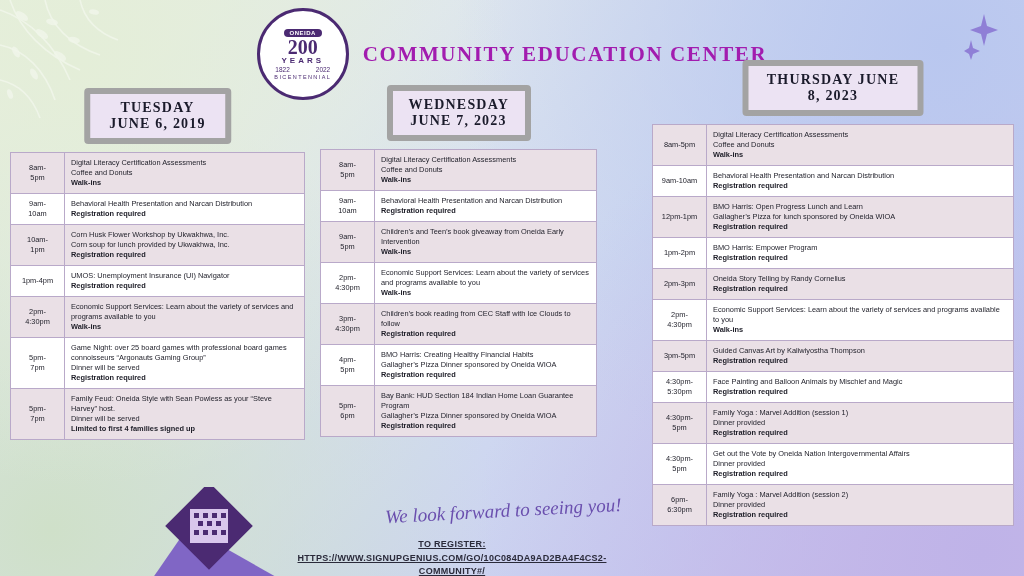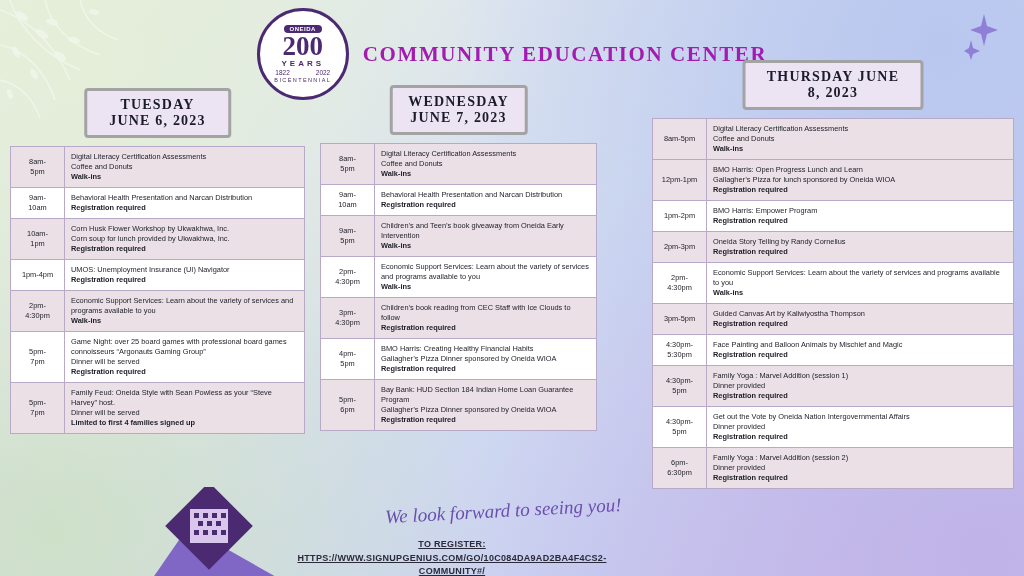--- a/index.html
+++ b/index.html
@@ -33,40 +33,40 @@
     background:#fff;
     border:3px solid #4b2a72;
     display:flex; flex-direction:column; align-items:center; justify-content:center;
     box-shadow:0 0 0 3px #fff inset;
     position:relative; flex:0 0 auto;
   }
   .seal-top {
     font-size:6px; letter-spacing:.5px; color:#4b2a72; font-weight:bold;
     background:#4b2a72; color:#fff; border-radius:6px; padding:1px 6px; margin-bottom:1px;
   }
-  .seal-200 { font-size:27px; font-weight:bold; color:#4b2a72; line-height:.9; font-family:"Liberation Serif", serif;}
+  .seal-200 { font-size:20px; font-weight:bold; color:#4b2a72; line-height:.9; font-family:"Liberation Serif", serif;}
   .seal-years { font-size:8px; letter-spacing:3px; color:#4b2a72; font-weight:bold; }
   .seal-dates { font-size:6.5px; color:#4b2a72; display:flex; gap:26px; margin-top:1px;}
   .seal-bottom { font-size:5.5px; letter-spacing:1.4px; color:#4b2a72; margin-top:1px;}
   .title-block { text-align:center; }
   .title-main {
     font-family:"Liberation Serif", serif;
     font-size:21px; letter-spacing:1.6px; color:#a21caf; font-weight:bold;
   }
   .title-sub {
     font-family:"Liberation Serif", serif;
     font-size:33px; color:#14142a; margin-top:-2px;
   }
 
   
   .col { position:absolute; }
   .day-pill {
     display:inline-block;
     background:#ece3f3;
-    border:3px solid #a3a3a3;
+    border:6px solid #a3a3a3;
     border-radius:4px;
     padding:6px 16px;
     font-family:"Liberation Serif", serif;
     font-size:14px; letter-spacing:1.2px; color:#1b1b2b; font-weight:bold;
     text-align:center;
   }
   .table { width:100%; border-collapse:collapse; margin-top:8px; }
   .table td {
     border:1px solid #b9a9c9;
     vertical-align:middle;
@@ -141,21 +141,21 @@
       <span>2022</span>
     </div>
     <div class="seal-bottom">BICENTENNIAL</div>
   </div>
   <div class="title-block">
     <div class="title-main">COMMUNITY EDUCATION CENTER</div>
   </div>
 </div>
 
 <div class="col" id="col-tue">
-  <div class="day-pill">TUESDAY JUNE 6, 2023</div>
+  <div class="day-pill">TUESDAY JUNE 6, 2019</div>
   <table class="table">
       <tbody>
         <tr class="row-a">
           <td class="t-time" style="white-space: pre-line;">8am-
 5pm</td>
           <td>
             <div>Digital Literacy Certification Assessments</div>
             <div>Coffee and Donuts</div>
             <div class="b">Walk-ins</div>
           </td>
@@ -284,20 +284,27 @@
 <div class="col" id="col-thu">
   <div class="day-pill">THURSDAY JUNE 8, 2023</div>
   <table class="table">
       <tbody>
         <tr class="row-a">
           <td class="t-time" style="white-space: pre-line;">8am-5pm</td>
           <td>
             <div>Digital Literacy Certification Assessments</div>
             <div>Coffee and Donuts</div>
             <div class="b">Walk-ins</div>
+          </td>
+        </tr>
+        <tr class="row-b">
+          <td class="t-time" style="white-space: pre-line;">9am-10am</td>
+          <td>
+            <div>Behavioral Health Presentation and Narcan Distribution</div>
+            <div class="b">Registration required</div>
           </td>
         </tr>
         <tr class="row-a">
           <td class="t-time" style="white-space: pre-line;">12pm-1pm</td>
           <td>
             <div>BMO Harris: Open Progress Lunch and Learn</div>
             <div>Gallagher’s Pizza for lunch sponsored by Oneida WIOA</div>
             <div class="b">Registration required</div>
           </td>
         </tr>

